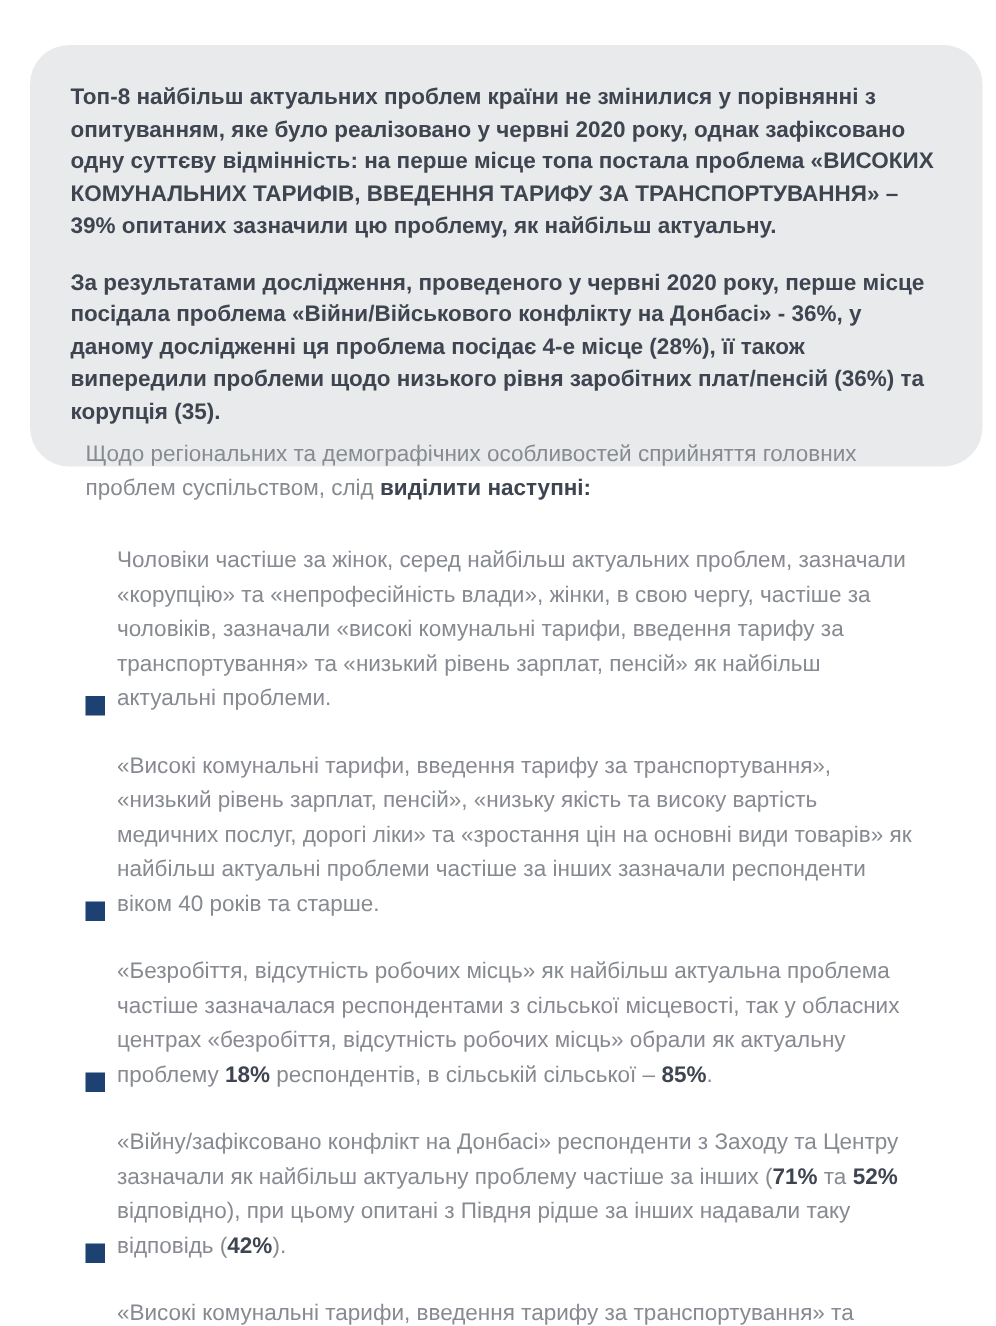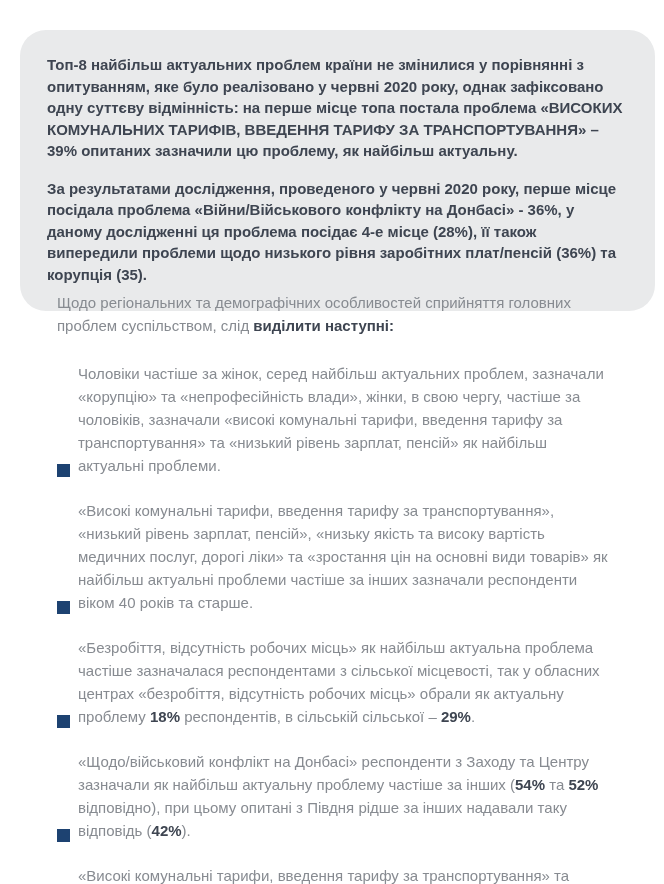--- a/index.html
+++ b/index.html
@@ -74,25 +74,25 @@
       <li>
         <span class="marker"></span>
         <span class="li-text"><span>Чоловіки частіше за жінок, серед найбільш актуальних проблем, зазначали «корупцію» та «непрофесійність влади», жінки, в свою чергу, частіше за чоловіків, зазначали «високі комунальні тарифи, введення тарифу за транспортування» та «низький рівень зарплат, пенсій» як найбільш актуальні проблеми.</span></span>
       </li>
       <li>
         <span class="marker"></span>
         <span class="li-text"><span>«Високі комунальні тарифи, введення тарифу за транспортування», «низький рівень зарплат, пенсій», «низьку якість та високу вартість медичних послуг, дорогі ліки» та «зростання цін на основні види товарів» як найбільш актуальні проблеми частіше за інших зазначали респонденти віком 40 років та старше.</span></span>
       </li>
       <li>
         <span class="marker"></span>
-        <span class="li-text"><span>«Безробіття, відсутність робочих місць» як найбільш актуальна проблема частіше зазначалася респондентами з сільської місцевості, так у обласних центрах «безробіття, відсутність робочих місць» обрали як актуальну проблему </span><span class="b">18%</span><span> респондентів, в сільській сільської – </span><span class="b">29%</span><span>.</span></span>
+        <span class="li-text"><span>«Безробіття, відсутність робочих місць» як найбільш актуальна проблема частіше зазначалася респондентами з сільської місцевості, так у обласних центрах «безробіття, відсутність робочих місць» обрали як актуальну проблему </span><span class="b">18%</span><span> респондентів, в сільській сільської – </span><span class="b">85%</span><span>.</span></span>
       </li>
       <li>
         <span class="marker"></span>
-        <span class="li-text"><span>«Щодо/військовий конфлікт на Донбасі» респонденти з Заходу та Центру зазначали як найбільш актуальну проблему частіше за інших (</span><span class="b">54%</span><span> та </span><span class="b">52%</span><span> відповідно), при цьому опитані з Півдня рідше за інших надавали таку відповідь (</span><span class="b">42%</span><span>).</span></span>
+        <span class="li-text"><span>«Війну/зафіксовано конфлікт на Донбасі» респонденти з Заходу та Центру зазначали як найбільш актуальну проблему частіше за інших (</span><span class="b">71%</span><span> та </span><span class="b">52%</span><span> відповідно), при цьому опитані з Півдня рідше за інших надавали таку відповідь (</span><span class="b">42%</span><span>).</span></span>
       </li>
       <li>
         <span class="marker"></span>
         <span class="li-text"><span>«Високі комунальні тарифи, введення тарифу за транспортування» та «низький рівень зарплат, пенсій» як найбільш актуальні проблеми респонденти з м. Київ зазначали рідше за інших (</span></span>
       </li>
     </ul>
   </div>
 
 </div>
 

